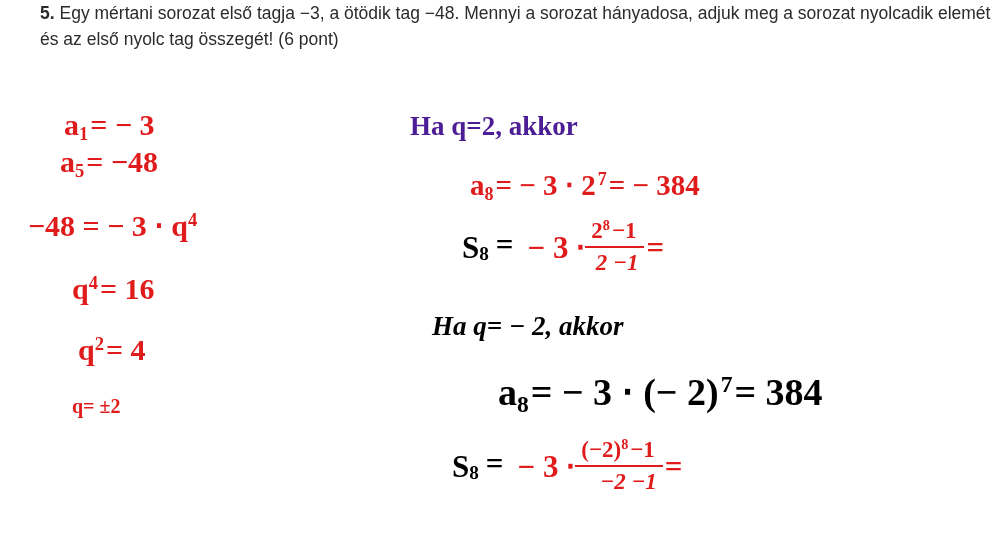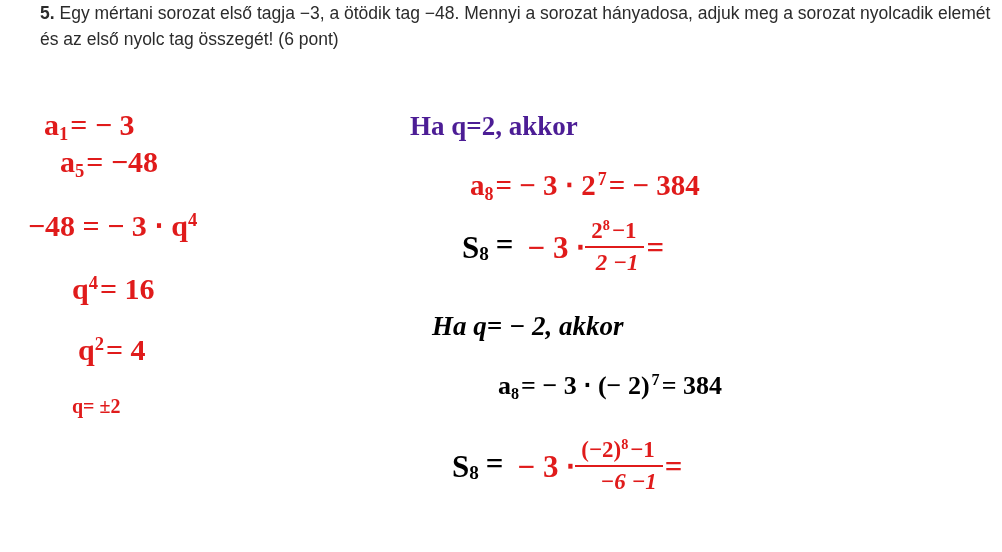--- a/index.html
+++ b/index.html
@@ -75,34 +75,34 @@
     padding: 1px 6px 0 6px;
     font-style: italic;
   }
 
   .lead {
     display: inline-block;
     vertical-align: middle;
   }
 
   
-  #a1      { left: 44px;  top: 108px; font-size: 30px; }
+  #a1      { left: 64px;  top: 108px; font-size: 30px; }
   #a5      { left: 60px;  top: 145px; font-size: 30px; }
   #eq48    { left: 28px;  top: 208px; font-size: 30px; }
   #q4      { left: 72px;  top: 272px; font-size: 30px; }
   #q2      { left: 78px;  top: 333px; font-size: 30px; }
   #qpm     { left: 72px;  top: 395px; font-size: 20px; }
 
   
   #case1   { left: 410px; top: 111px; font-size: 27px; }
   #a8case1 { left: 470px; top: 168px; font-size: 29px; }
   #s8case1 { left: 462px; top: 218px; font-size: 31px; }
 
   #case2   { left: 432px; top: 311px; font-size: 27px; font-style: italic; }
-  #a8case2 { left: 498px; top: 370px; font-size: 26px; }
+  #a8case2 { left: 498px; top: 370px; font-size: 38px; }
   #s8case2 { left: 452px; top: 437px; font-size: 31px; }
 
   .opsp { padding: 0 2px; }
   .wide { padding: 0 7px; }
 </style>
 </head>
 <body>
 
 <div class="problem">
   <span class="num">5.</span>
@@ -141,14 +141,14 @@
   <span class="lead">S</span><sub>8</sub><span class="wide">=</span><span class="lead red wide">− 3</span><span class="lead red">⋅</span><span class="frac red"><span class="top"><span>2</span><sup>8</sup><span class="opsp">−1</span></span><span class="bar"></span><span class="bot">2 −1</span></span><span class="lead red opsp">=</span>
 </div>
 
 <div class="math black" id="case2">Ha q= − 2, akkor</div>
 
 <div class="math black" id="a8case2">
   <span>a</span><sub>8</sub><span class="opsp">= − 3 ⋅ (− 2)</span><sup>7</sup><span class="opsp">= 384</span>
 </div>
 
 <div class="math black" id="s8case2">
-  <span class="lead">S</span><sub>8</sub><span class="wide">=</span><span class="lead red wide">− 3</span><span class="lead red">⋅</span><span class="frac red"><span class="top"><span>(−2)</span><sup>8</sup><span class="opsp">−1</span></span><span class="bar"></span><span class="bot">−6 −1</span></span><span class="lead red opsp">=</span>
+  <span class="lead">S</span><sub>8</sub><span class="wide">=</span><span class="lead red wide">− 3</span><span class="lead red">⋅</span><span class="frac red"><span class="top"><span>(−2)</span><sup>8</sup><span class="opsp">−1</span></span><span class="bar"></span><span class="bot">−2 −1</span></span><span class="lead red opsp">=</span>
 </div>
 
 </body></html>

